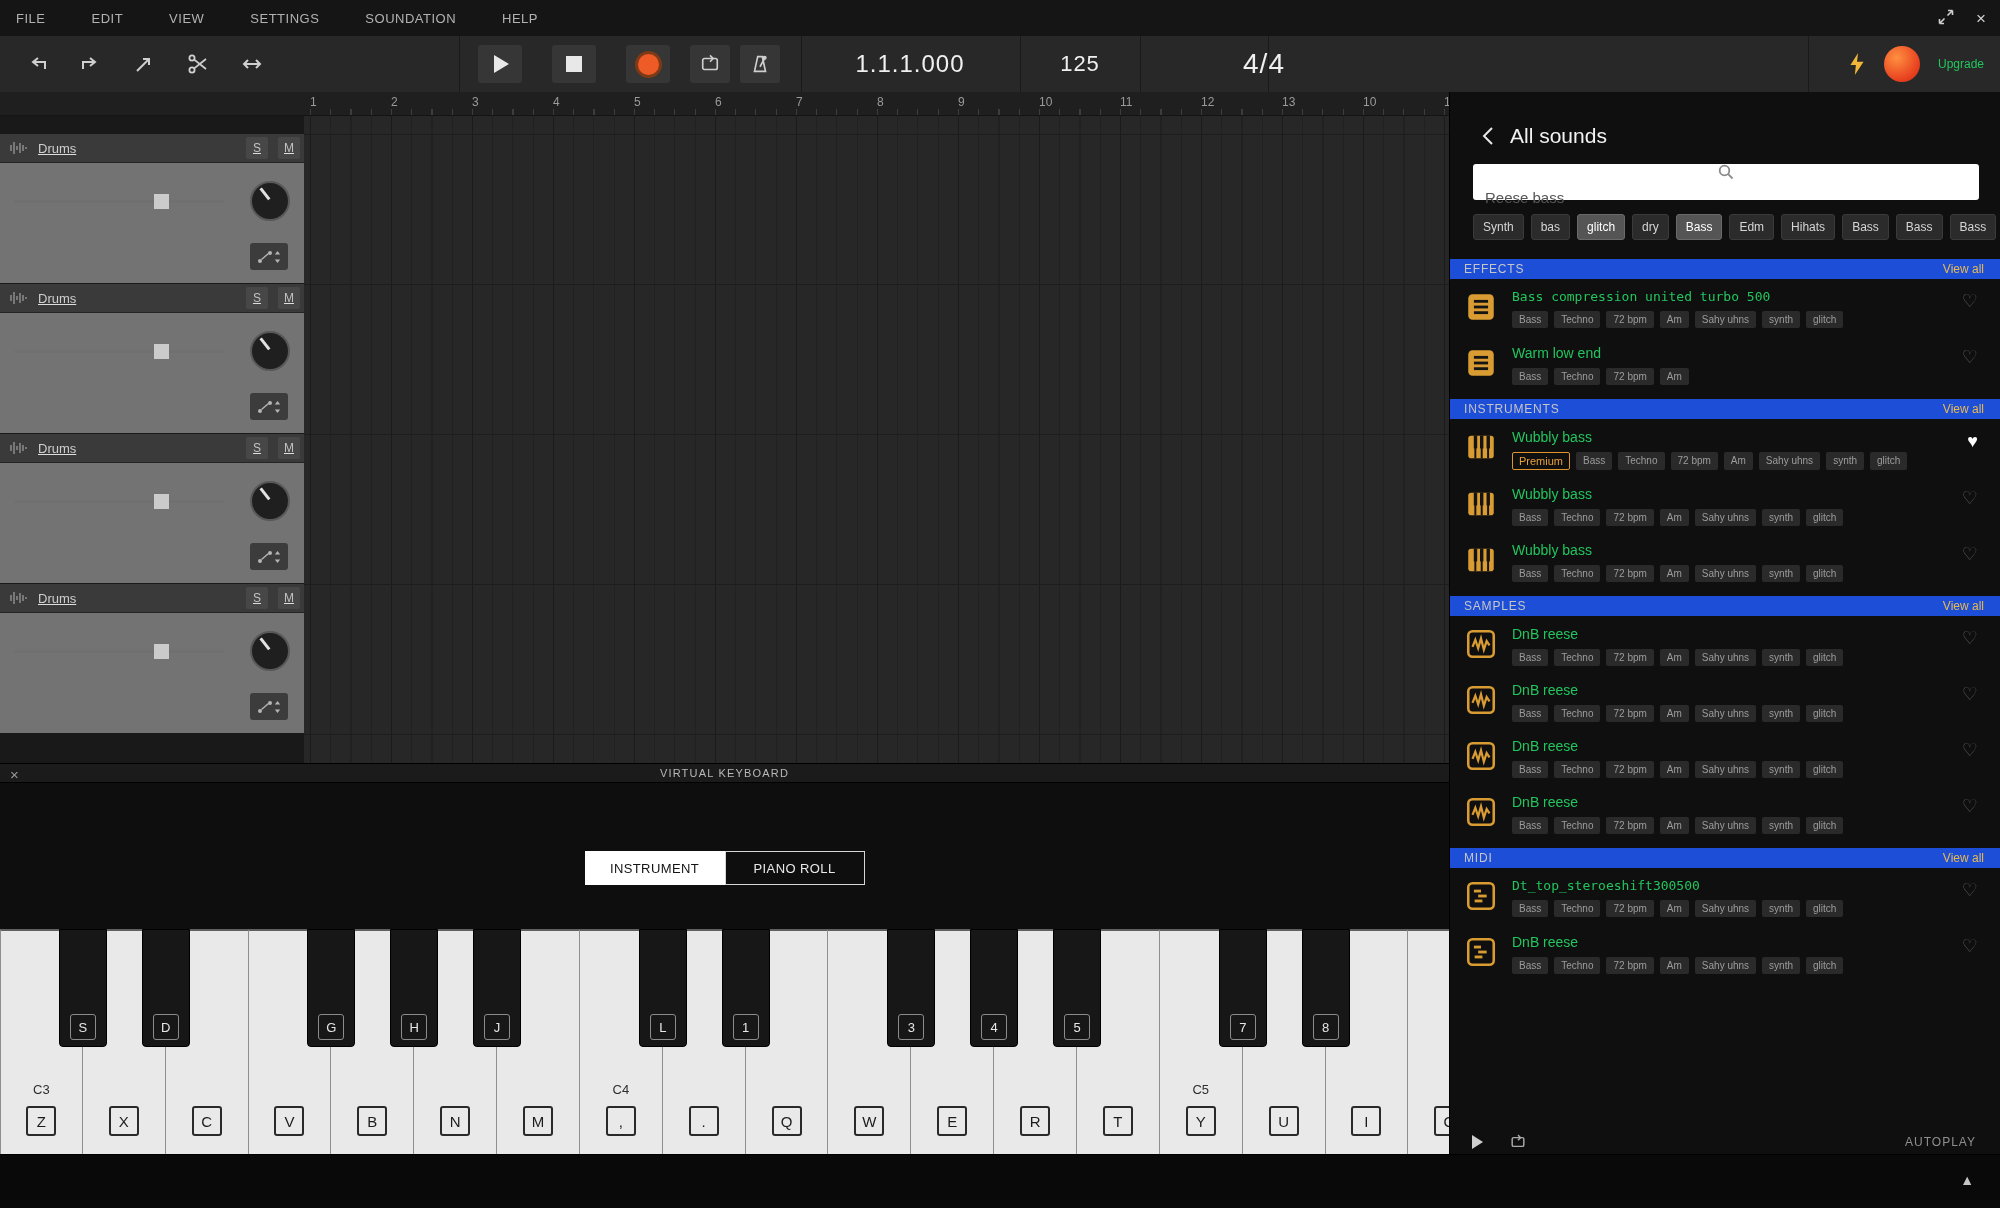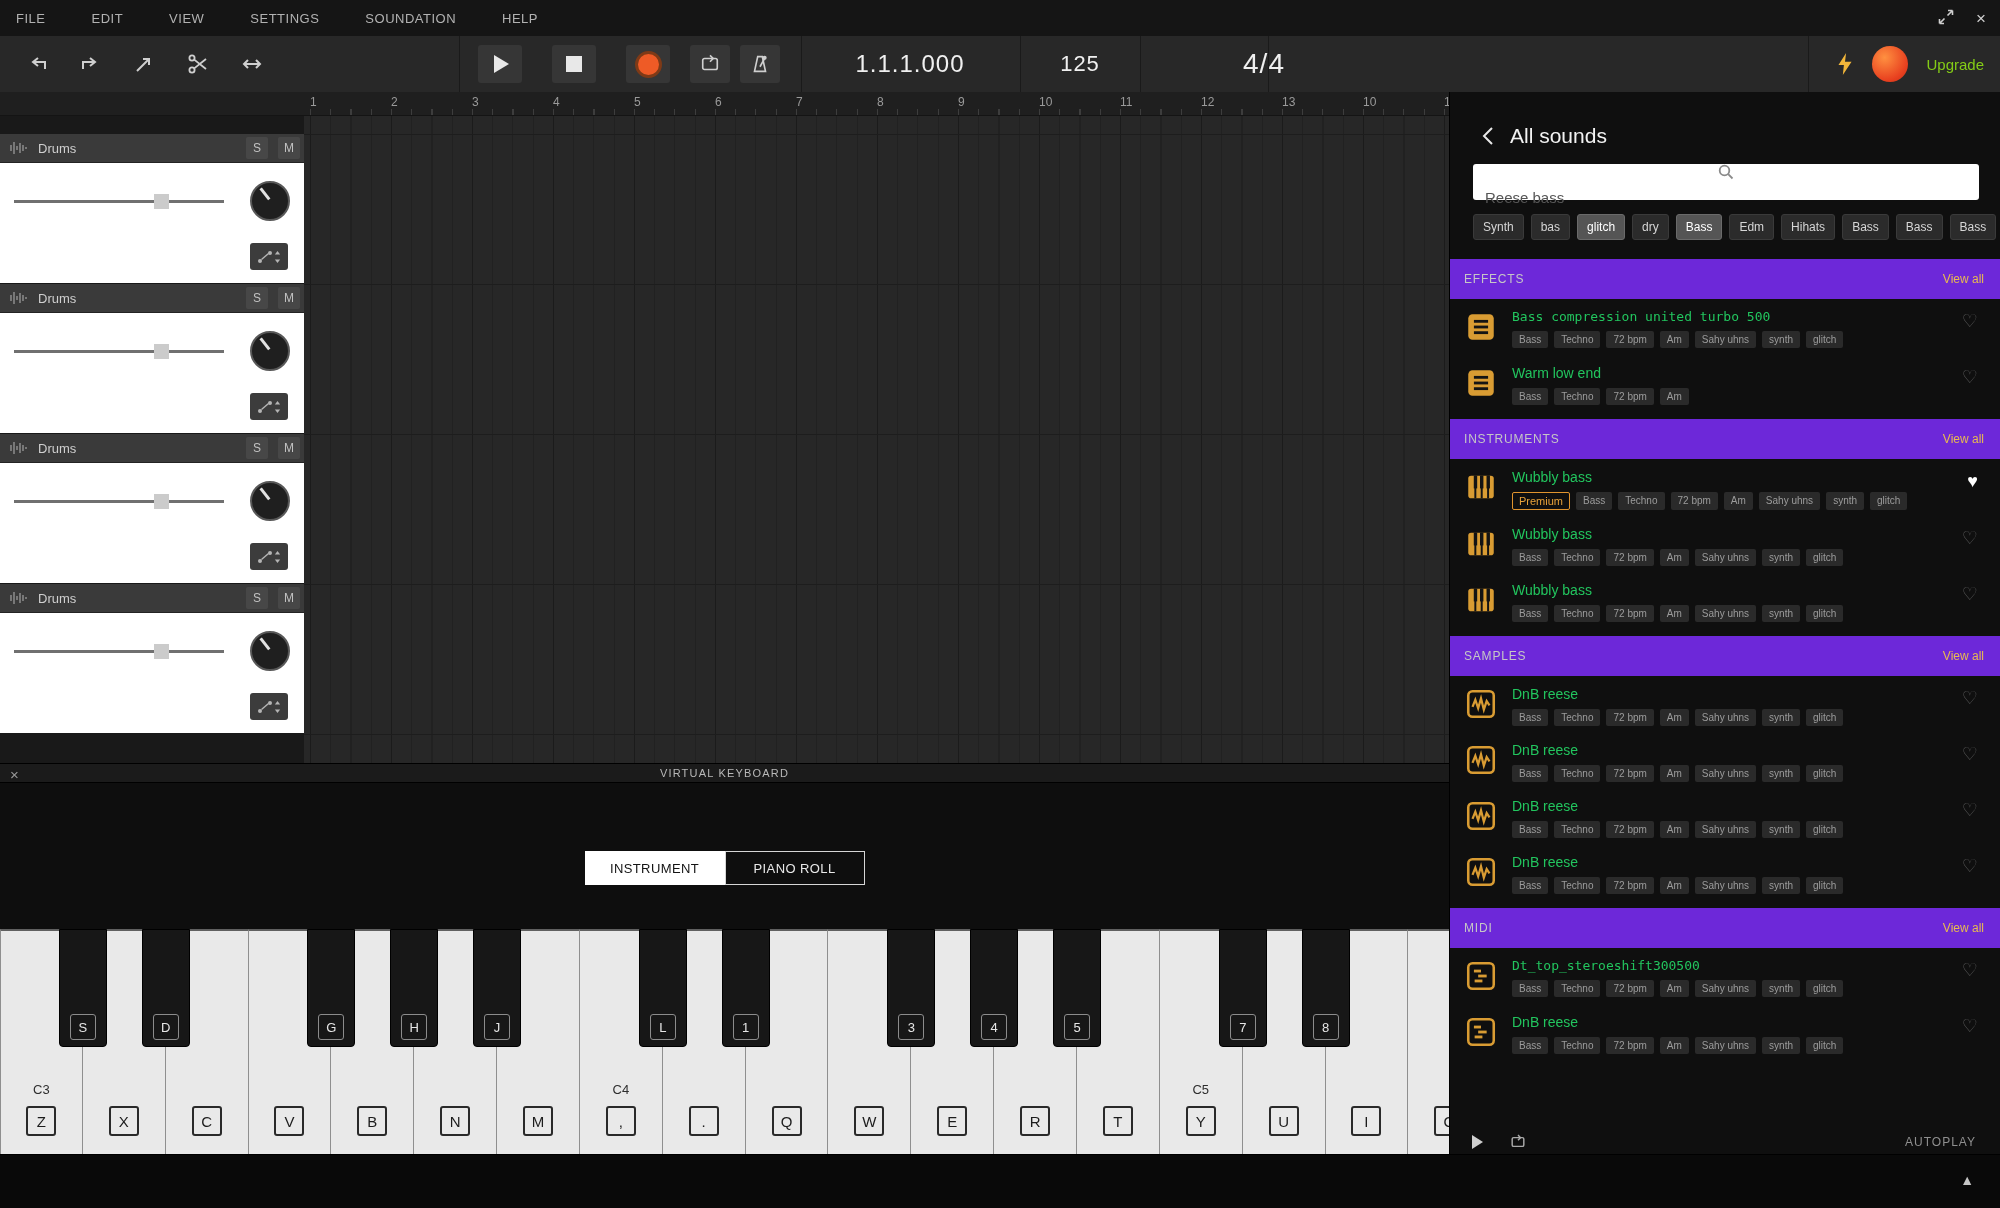--- a/index.html
+++ b/index.html
@@ -17,28 +17,28 @@
   .tb-btn{position:absolute;top:9px;width:44px;height:38px;background:#363636;border-radius:3px;display:flex;align-items:center;justify-content:center;}
   .play-tri{width:0;height:0;border-left:15px solid #e8e8e8;border-top:9px solid transparent;border-bottom:9px solid transparent;margin-left:3px;}
   .stop-sq{width:16px;height:16px;background:#e8e8e8;}
   .rec-dot{width:27px;height:27px;border-radius:50%;background:#ee5b26;border:3px solid #7e3a17;}
   .tb-value{position:absolute;top:0;height:56px;display:flex;align-items:center;justify-content:center;color:#f0f0f0;letter-spacing:1px;}
   #val-pos{left:830px;width:160px;font-size:24px;}
   #val-tempo{left:1020px;width:120px;font-size:22px;}
   #val-sig{left:1188px;width:128px;font-size:28px;margin-left:12px;}
   #tb-right{position:absolute;right:16px;top:0;height:56px;display:flex;align-items:center;gap:18px;}
   #avatar{width:36px;height:36px;border-radius:50%;background:radial-gradient(circle at 35% 32%,#ff9040,#e8401f 68%,#c22f14);}
-  #upgrade{font-size:15px;color:#84cc16;}
+  #upgrade{font-size:12px;color:#22c55e;}
   
   #ruler{position:absolute;left:0;top:92px;width:2000px;height:24px;background:#1f1f1f;border-bottom:1px solid #141414;}
   .ruler-num{position:absolute;top:3px;font-size:12px;color:#9a9a9a;}
   #ruler-ticks{position:absolute;left:310px;width:1140px;bottom:0;height:6px;background:repeating-linear-gradient(to right,#3d3d3d 0,#3d3d3d 1px,transparent 1px,transparent 20.25px);}
   
   #track-panel{position:absolute;left:0;top:116px;width:304px;height:647px;background:#191919;padding-top:18px;}
-  .track{position:relative;height:149px;margin-bottom:1px;background:#ffffff;}
+  .track{position:relative;height:149px;margin-bottom:1px;background:#737373;text-decoration:underline;}
   .track-header{height:29px;background:#3a3a3a;display:flex;align-items:center;padding:0 4px 0 6px;border-bottom:1px solid #242424;}
   .track-icon{margin:0 9px 0 3px;display:flex;}
   .track-name{font-size:13px;color:#cfcfcf;flex:1;}
   .sm-btn{width:22px;height:22px;background:#474747;color:#c2c2c2;font-size:12px;display:flex;align-items:center;justify-content:center;margin-left:10px;border-radius:2px;}
   .slider{position:absolute;left:14px;top:60px;width:210px;height:15px;}
   .slider-track{position:absolute;top:6px;left:0;width:100%;height:3px;background:#707070;}
   .slider-thumb{position:absolute;top:0;width:15px;height:15px;background:#cbcbcb;}
   .knob{position:absolute;right:14px;top:47px;width:40px;height:40px;border-radius:50%;background:#1f1f1f;border:2px solid #585858;}
   .knob-line{position:absolute;left:16.5px;top:2px;width:3px;height:14px;background:#e2e2e2;transform-origin:50% 16px;transform:rotate(-38deg);}
   .auto-btn{position:absolute;right:16px;bottom:13px;width:38px;height:27px;background:#3c3c3c;border-radius:3px;display:flex;align-items:center;justify-content:center;}
@@ -68,21 +68,21 @@
   
   #sidebar{position:absolute;left:1449px;top:92px;width:551px;height:1116px;background:#0f0f0f;border-left:1px solid #000;z-index:10;overflow:hidden;}
   #lib-header{display:flex;align-items:center;gap:16px;padding:32px 0 0 32px;}
   #lib-title{font-size:21px;color:#f2f2f2;}
   #search-box{margin:16px 21px 0 23px;height:36px;background:#ffffff;border-radius:3px;display:flex;align-items:center;padding:0 12px;gap:9px;flex-direction:column;}
   #search-input{border:none;outline:none;background:transparent;font-size:15px;color:#555;width:100%;font-family:"Liberation Sans",sans-serif;}
   #chip-row{display:flex;gap:7px;margin:14px 0 0 23px;}
   .chip{padding:5px 9px;background:#2b2b2b;border:1px solid #3a3a3a;border-radius:3px;font-size:12px;color:#d6d6d6;white-space:nowrap;}
   .chip.active{background:#555555;border-color:#6a6a6a;color:#fff;}
   #lib-sections{margin-top:19px;}
-  .sec-bar{height:40px;background:#6d28d9;display:flex;align-items:center;justify-content:space-between;padding:0 16px 0 14px;}
+  .sec-bar{height:20px;background:#1d4ed8;display:flex;align-items:center;justify-content:space-between;padding:0 16px 0 14px;}
   .sec-title{font-size:12px;letter-spacing:.8px;color:#c6c6c6;}
   .view-all{font-size:12px;color:#e9bb4f;}
   .lib-section{padding-bottom:8px;}
   .lib-item{display:flex;align-items:flex-start;padding:10px 0 6px 14px;position:relative;min-height:56px;}
   .lib-icon{width:34px;height:34px;margin-right:14px;flex:none;margin-top:1px;}
   .lib-body{flex:1;min-width:0;}
   .lib-title{font-size:14px;color:#22c55e;margin-bottom:7px;}
   .lib-title.mono{font-family:"DejaVu Sans Mono",monospace;font-size:13px;}
   .tag-row{display:flex;gap:6px;flex-wrap:wrap;padding-right:50px;}
   .tag{font-size:10px;color:#9c9c9c;background:#2a2a2a;padding:3px 7px;border-radius:2px;white-space:nowrap;}

